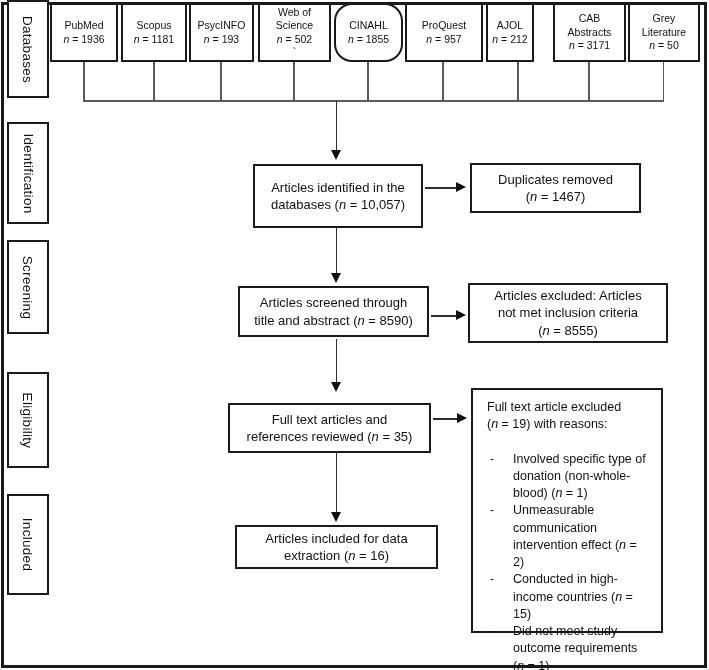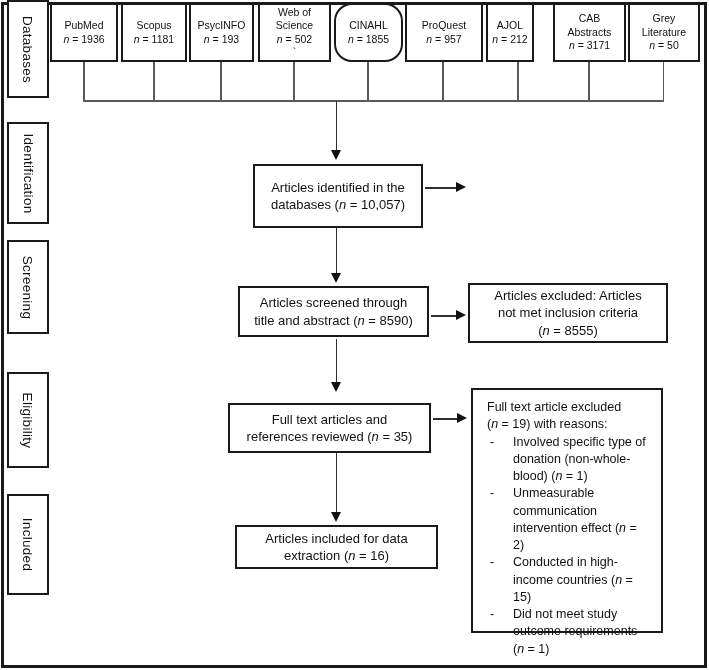--- a/index.html
+++ b/index.html
@@ -43,21 +43,21 @@
   
   .box {
     position:absolute; background:#fff; border:2px solid #1a1a1a; box-sizing:border-box;
     display:flex; align-items:center; justify-content:center; text-align:center;
     font-size:13px; line-height:1.33; padding:2px 4px; z-index:2;
   }
   .listbox {
     position:absolute; background:#fff; border:2px solid #1a1a1a; box-sizing:border-box;
     text-align:left; font-size:12.5px; line-height:1.38; padding:9px 10px 6px 14px; z-index:2;
   }
-  .listbox .title { margin-bottom:0; }
+  .listbox .title { margin-bottom:17px; }
   .reason { display:flex; }
   .dash { flex:0 0 26px; width:26px; padding-left:3px; box-sizing:border-box; }
   .rtext { flex:1; }
 </style>
 </head>
 <body>
 
 <div class="canvas">
   <div class="outer-border"></div>
 
@@ -152,20 +152,23 @@
   <div class="box" style="left:238px; top:286px; width:191px; height:51px;">
     <span>Articles screened through<br>title and abstract (<i>n</i> = 8590)</span>
   </div>
   <div class="box" style="left:228px; top:403px; width:203px; height:50px;">
     <span>Full text articles and<br>references reviewed (<i>n</i> = 35)</span>
   </div>
   <div class="box" style="left:235px; top:525px; width:203px; height:44px;">
     <span>Articles included for data<br>extraction (<i>n</i> = 16)</span>
   </div>
 
+  <div class="box" style="left:470px; top:163px; width:171px; height:50px;">
+    <span>Duplicates removed<br>(<i>n</i> = 1467)</span>
+  </div>
   <div class="box" style="left:468px; top:283px; width:200px; height:60px;">
     <span>Articles excluded: Articles<br>not met inclusion criteria<br>(<i>n</i> = 8555)</span>
   </div>
   <div class="listbox" style="left:471px; top:388px; width:192px; height:245px;">
     <div class="title">Full text article excluded<br>(<i>n</i> = 19) with reasons:</div>
     <div class="reason">
       <span class="dash">-</span>
       <span class="rtext">Involved specific type of<br>donation (non-whole-<br>blood) (<i>n</i> = 1)</span>
     </div>
     <div class="reason">

